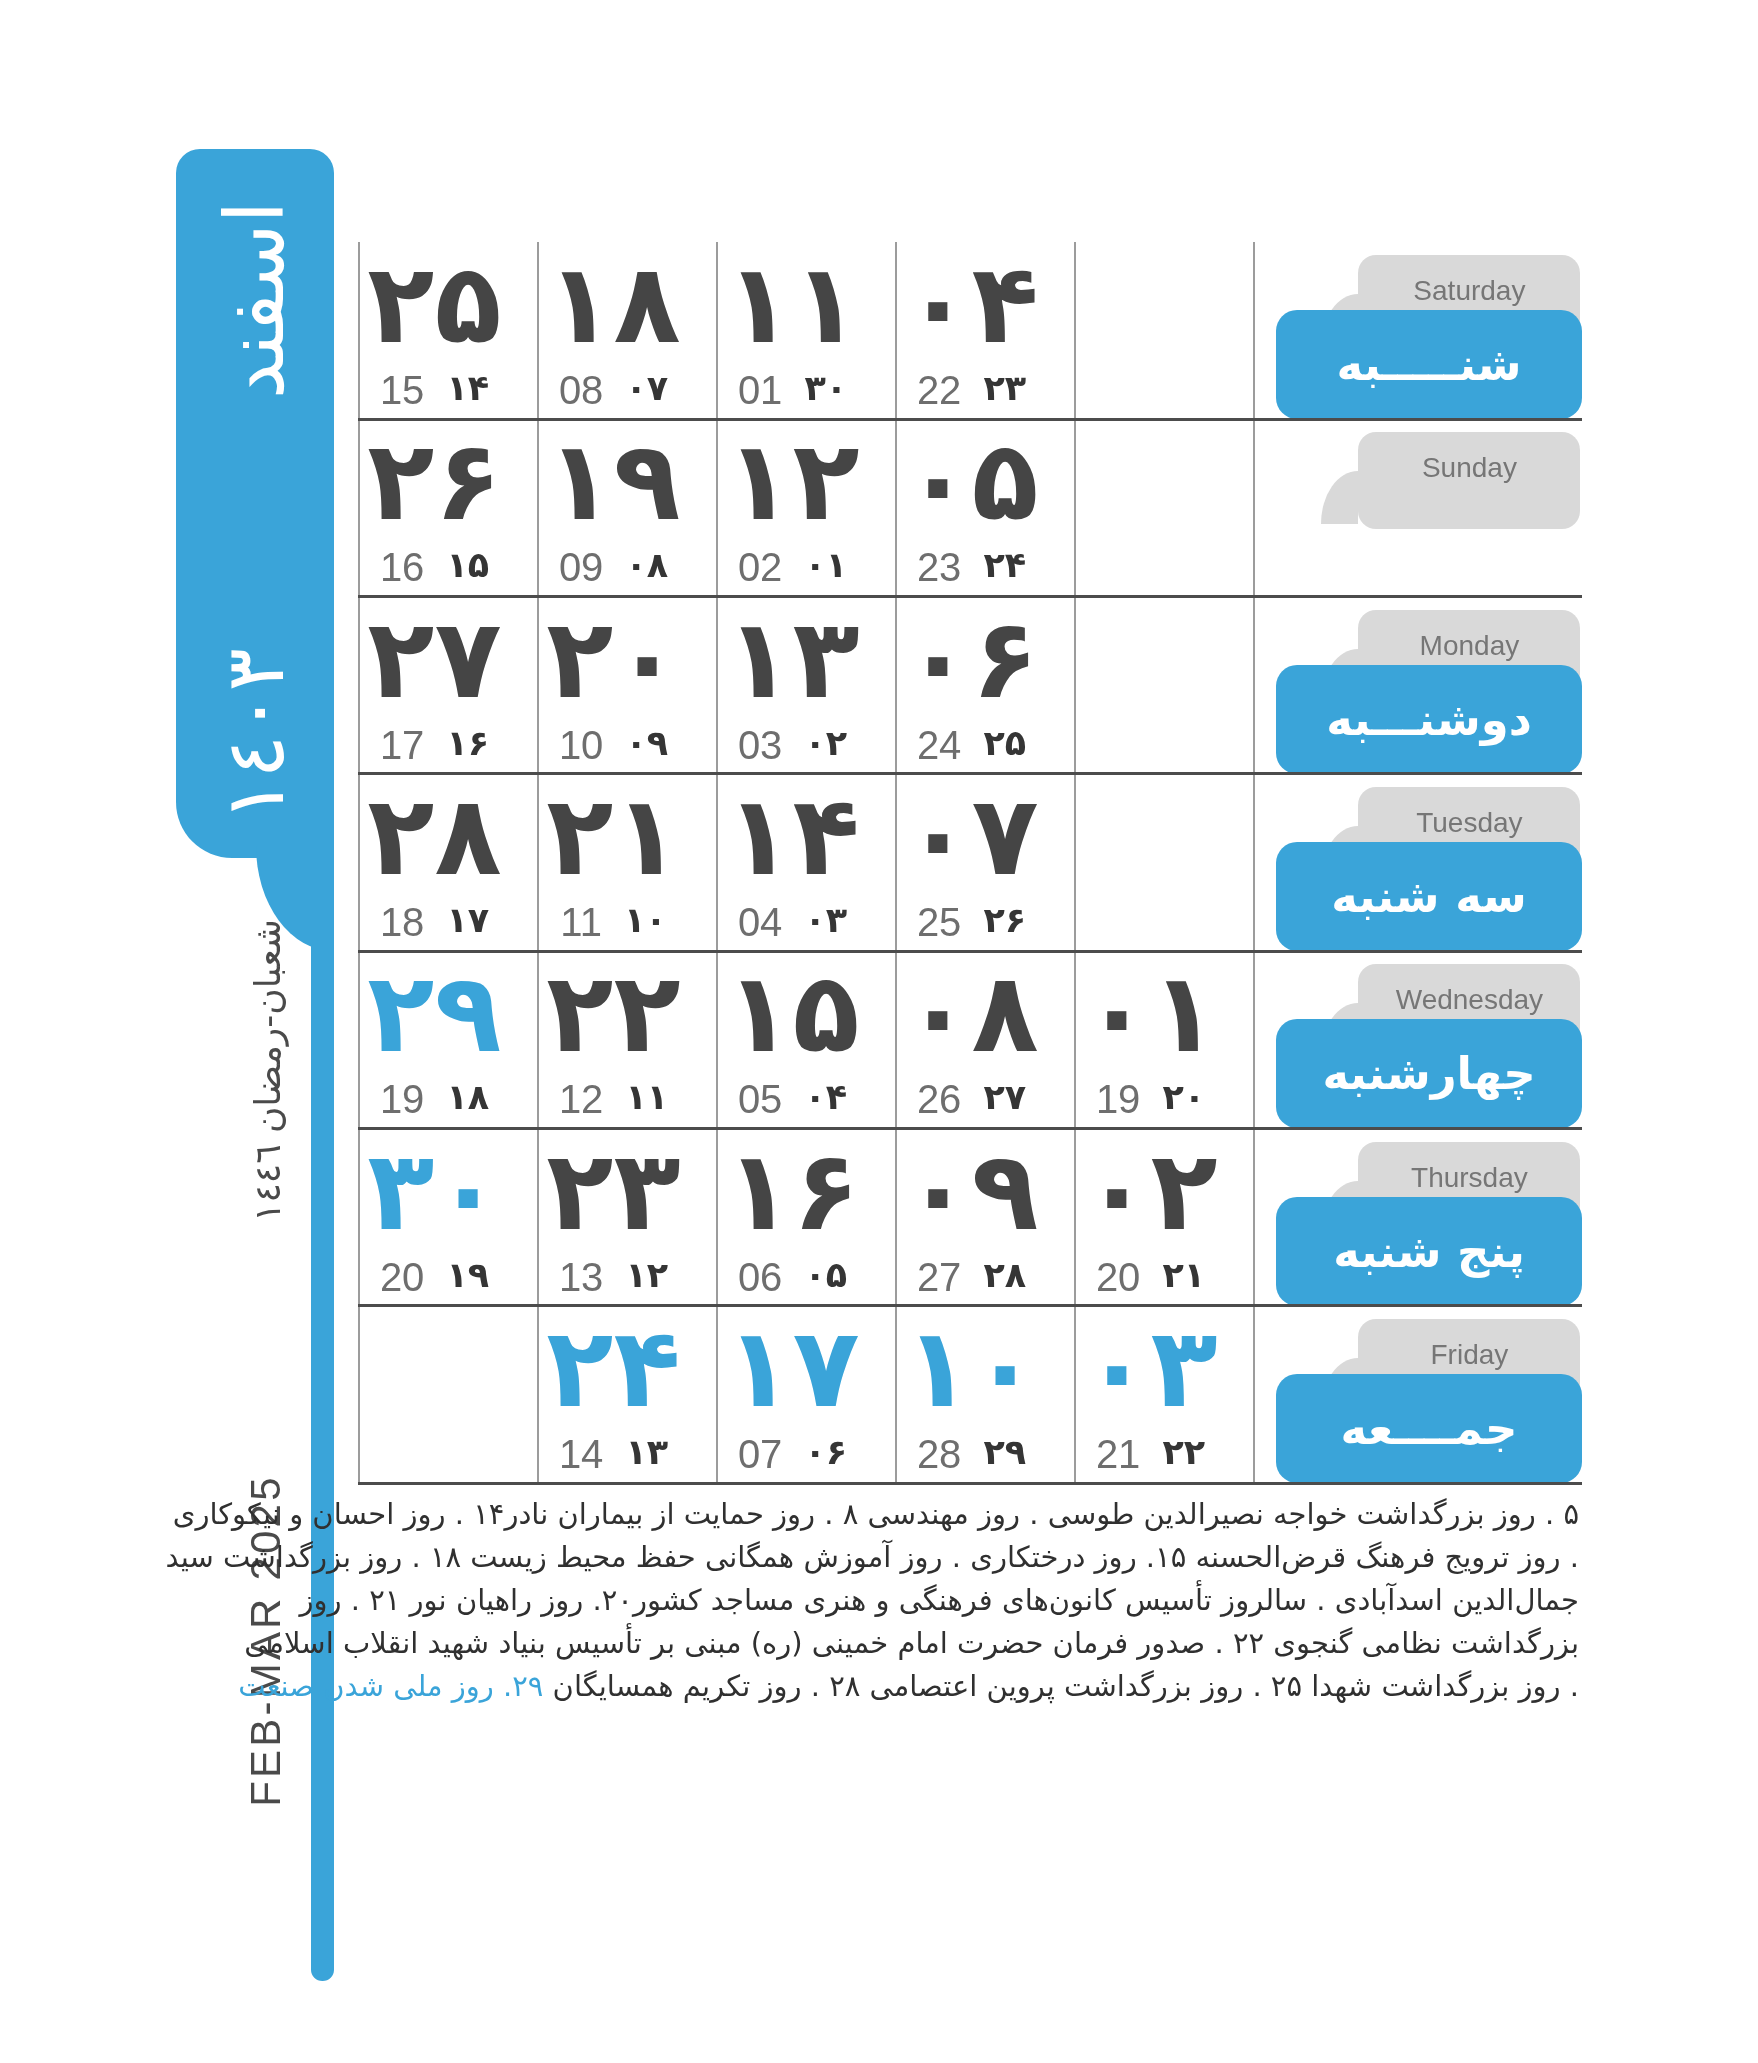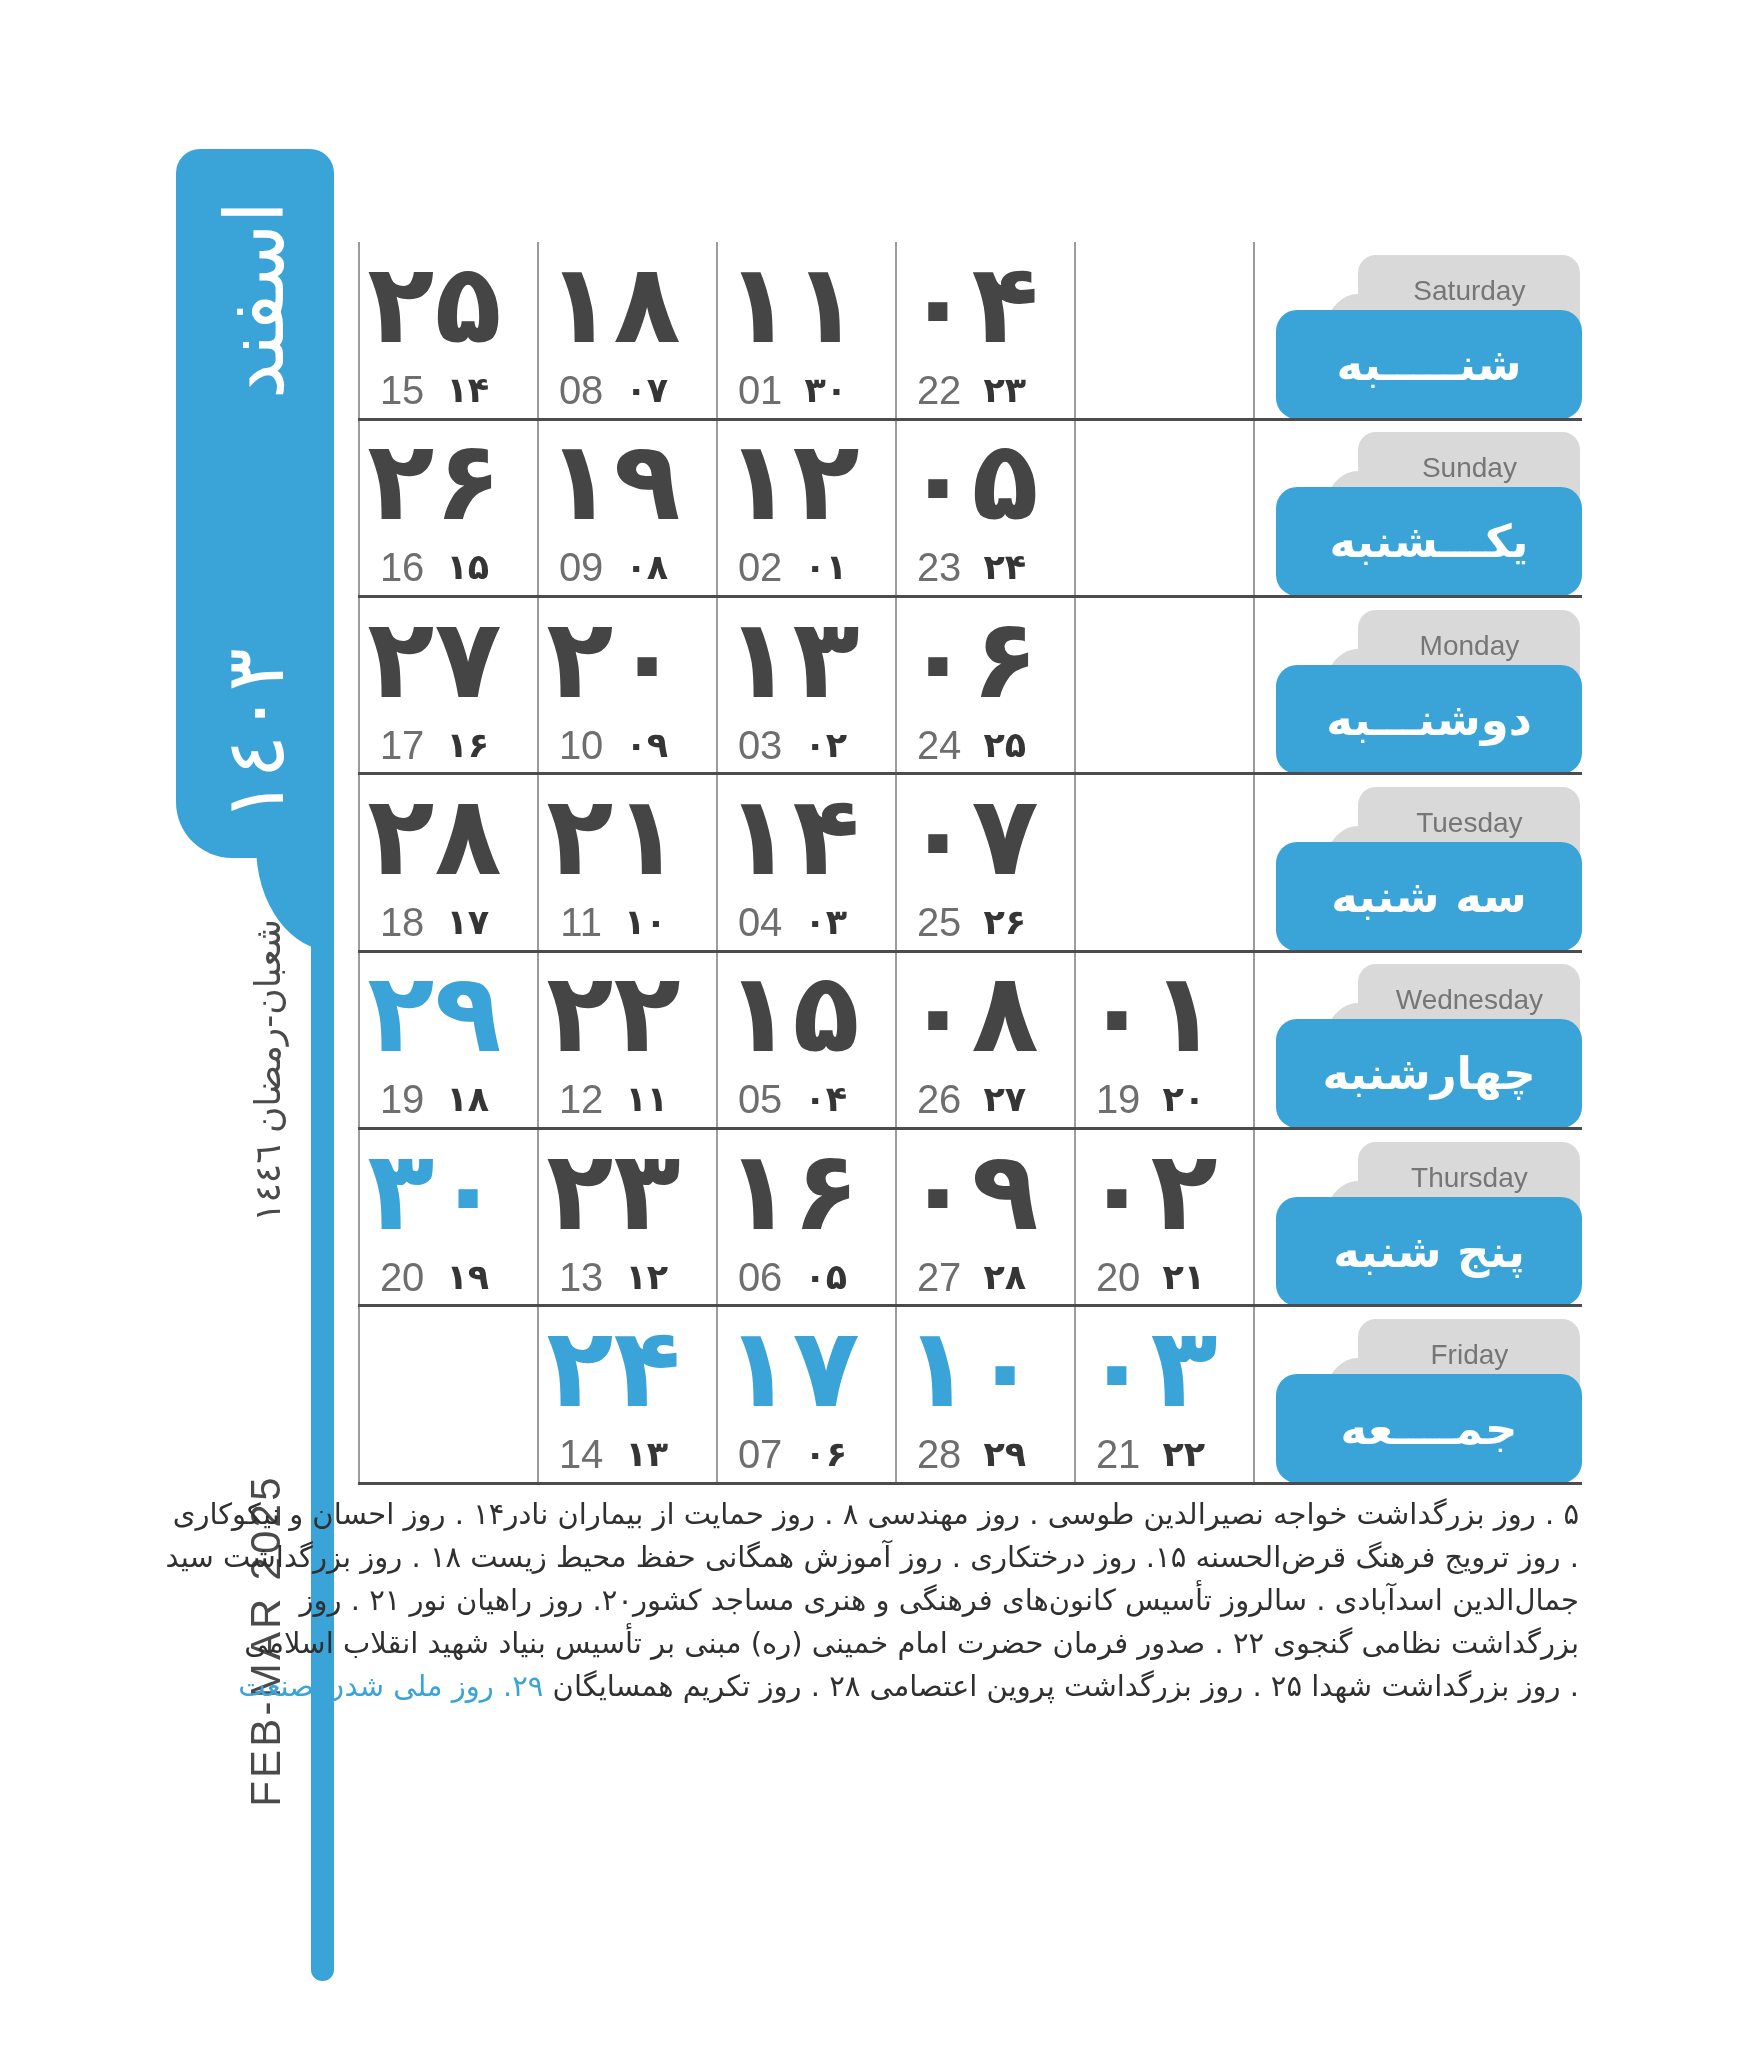--- a/index.html
+++ b/index.html
@@ -27,21 +27,21 @@
   
   .table{position:absolute;left:358px;top:242px;width:1224px;height:1241px;}
   .vline{position:absolute;top:0;width:1.6px;height:1241px;background:#9c9c9c;}
   .hline{position:absolute;left:0;width:1224px;height:3.2px;background:#4c4c4c;}
   .row{position:absolute;left:0;width:1224px;height:177px;}
   .cell{position:absolute;top:0;width:153px;height:177px;}
   .jal{position:absolute;top:1.6px;left:0;right:0;text-align:center;font-size:110px;
        line-height:121px;font-weight:bold;color:#454545;}
   .jal.holiday{color:var(--blue);}
   .smalls{position:absolute;bottom:6.4px;left:0;right:0;display:flex;direction:ltr;
-          justify-content:center;align-items:center;gap:22px;}
+          justify-content:center;align-items:flex-start;gap:22px;}
   .greg{font-size:40px;font-weight:400;color:#6e6e6e;
         font-family:"Liberation Sans","DejaVu Sans",sans-serif;}
   .hij{font-size:35px;font-weight:bold;color:#353535;}
 
   
   .daylabel{position:absolute;left:900px;top:0;width:324px;height:177px;}
   .tab{position:absolute;right:1.6px;top:13px;width:222px;height:97px;background:#d9d9d9;
        border-radius:18px;}
   .tab::before{content:'';position:absolute;left:-37px;bottom:4.8px;width:37px;height:53px;
                background:#d9d9d9;border-top-left-radius:37px 53px;}
@@ -150,23 +150,20 @@
         </div>
         <div class="cell" style="left: 537px;">
           <div class="jal">۰۵</div>
           <div class="smalls">
             <span class="greg">23</span>
             <span class="hij">۲۴</span>
           </div>
         </div>
         <div class="daylabel">
           <div class="tab"></div>
-          <div class="fa-box">
-            <div class="fa-name">یکـــشنبه</div>
-          </div>
           <div class="en-name">Sunday</div>
         </div>
       </div>
       <div class="hline" style="top: 353px;"></div>
       <div class="row" style="top: 355px;">
         <div class="cell" style="left: 0px;">
           <div class="jal">۲۷</div>
           <div class="smalls">
             <span class="greg">17</span>
             <span class="hij">۱۶</span>

